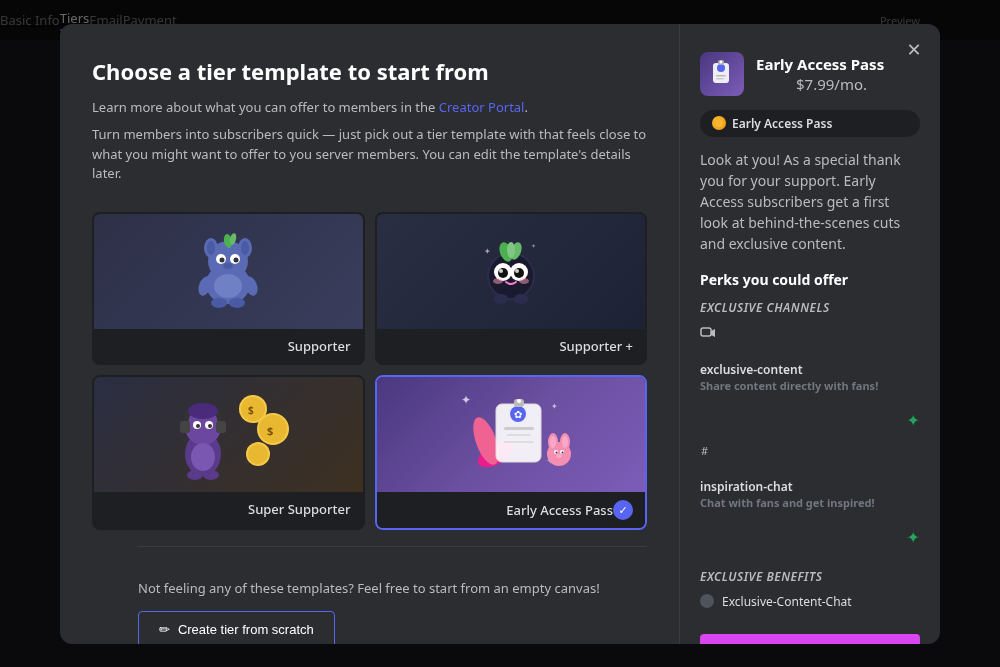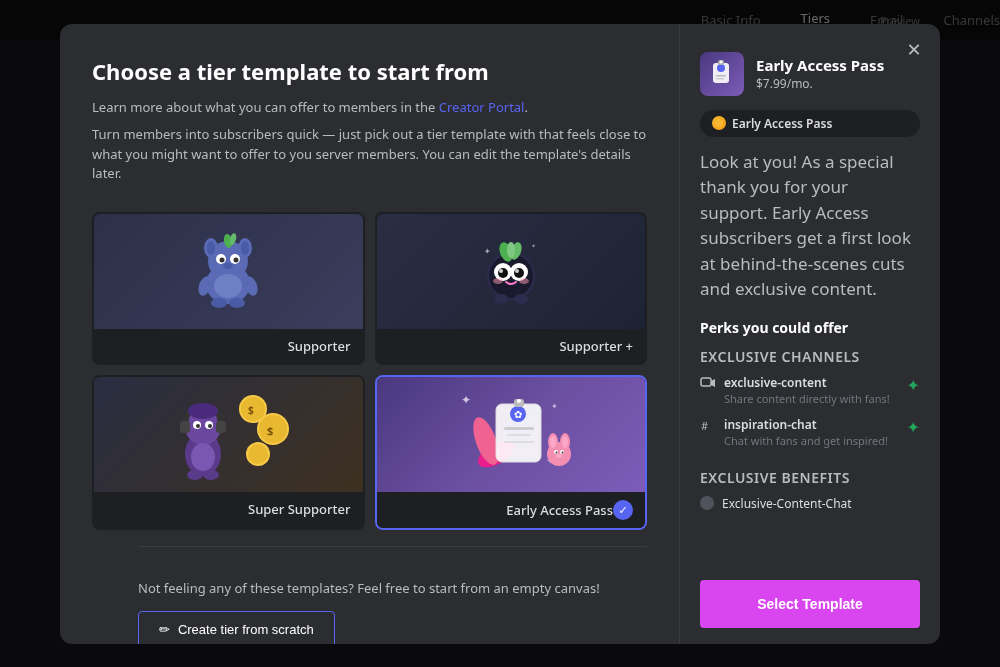--- a/index.html
+++ b/index.html
@@ -13,22 +13,21 @@
     }
 
     
     .bg-nav {
       position: absolute;
       top: 0; left: 0; right: 0;
       height: 40px;
       background: #111113;
       display: flex;
       align-items: center;
-      justify-content: flex-end;
-      gap: 40px;
+      justify-content: flex-start;
       text-decoration: underline;
     }
     .bg-nav span {
       color: #888;
       font-size: 13px;
     }
     .bg-nav span.active {
       color: #fff;
       border-bottom: 2px solid #5865f2;
       padding-bottom: 2px;
@@ -223,21 +222,22 @@
       flex-shrink: 0;
     }
 
     .preview-title {
       color: #fff;
       font-size: 15px;
       font-weight: 700;
     }
     .preview-price {
       color: #b9bbbe;
-      font-size: 12px;
+      font-size: 15px;
+      margin-left: 40px;
     }
 
     
     .tier-badge {
       display: inline-flex;
       align-items: center;
       gap: 6px;
       background: #1e1f22;
       border-radius: 20px;
       padding: 5px 12px;
@@ -254,61 +254,64 @@
       font-size: 8px;
     }
     .tier-badge-text {
       color: #dcddde;
       font-size: 12px;
       font-weight: 600;
     }
 
     .preview-desc {
       color: #b9bbbe;
-      font-size: 17px;
+      font-size: 14px;
       line-height: 1.5;
       margin-bottom: 16px;
     }
 
     .perks-heading {
       color: #fff;
       font-size: 14px;
       font-weight: 700;
       margin-bottom: 10px;
     }
 
     .perks-section-label {
       color: #b9bbbe;
-      font-size: 14px;
+      font-size: 12px;
       font-weight: 600;
       text-transform: uppercase;
       letter-spacing: 0.5px;
       margin-bottom: 8px;
+      font-style: italic;
     }
 
     .channel-item {
       display: flex;
       align-items: flex-start;
-      gap: 8px;
+      gap: 16px;
       margin-bottom: 10px;
+      flex-direction: column;
     }
     .channel-icon {
       color: #b9bbbe;
       font-size: 14px;
       margin-top: 1px;
       flex-shrink: 0;
     }
     .channel-info .channel-name {
       color: #dcddde;
       font-size: 12px;
       font-weight: 600;
     }
     .channel-info .channel-desc {
       color: #72767d;
       font-size: 11px;
+      font-weight: bold;
     }
     .channel-add-icon {
       color: #23a55a;
       font-size: 16px;
       margin-left: auto;
       flex-shrink: 0;
     }
 
     .benefit-item {
       display: flex;
@@ -349,21 +352,21 @@
       cursor: pointer;
     }
   </style>
 </head>
 <body>
 
 <div class="bg-nav">
   <span>Basic Info</span>
   <span class="active">Tiers</span>
   <span>Email</span>
-  <span>Channels</span>
+  <span>Payment</span>
   <span style="position:absolute;right:80px;color:#888;font-size:11px;">Preview</span>
 </div>
 
 <div class="overlay">
   <div class="modal">
 
     <button class="close-btn">✕</button>
 
     <div class="left-panel">
       <h2>Choose a tier template to start from</h2>

